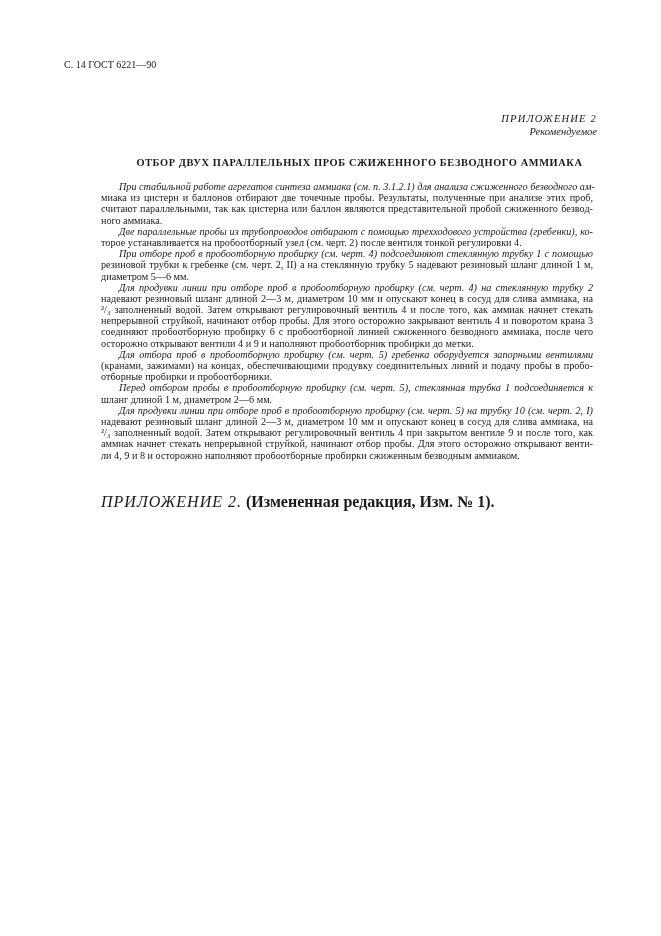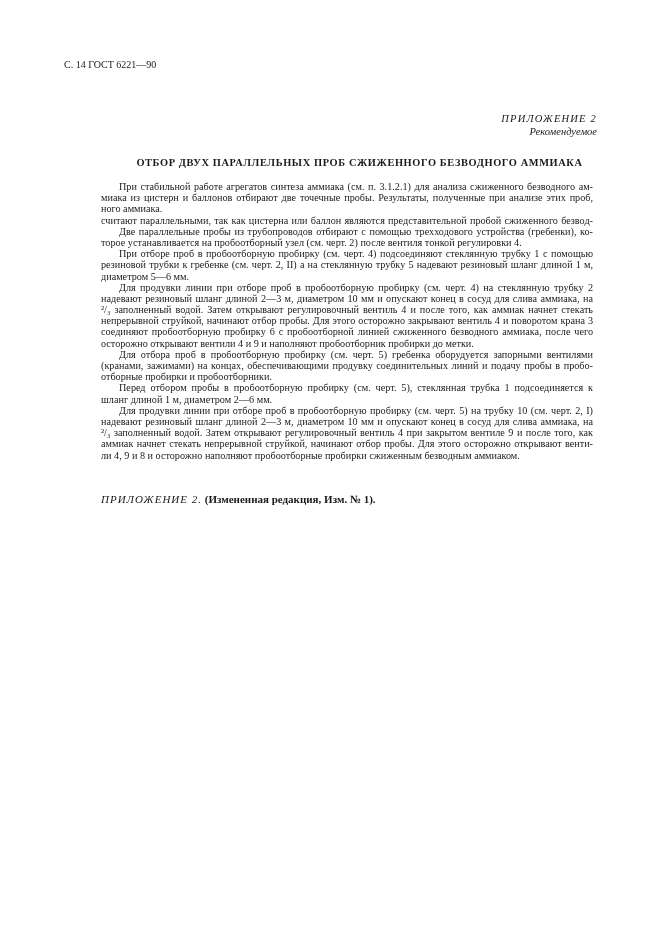--- a/index.html
+++ b/index.html
@@ -5,42 +5,42 @@
   html, body { margin:0; padding:0; background:#ffffff; }
   body { width:661px; height:936px; position:relative; overflow:hidden;
          font-family:"Liberation Serif","DejaVu Serif",serif; color:#1a1a1a; }
   .page-header { position:absolute; left:64px; top:59px; font-size:10px; font-weight:normal; }
   .appendix { position:absolute; right:64px; top:96px; text-align:right; font-style:italic; font-size:10.5px; line-height:13px; }
   .appendix .num { letter-spacing:1.2px;margin-top:16px; }
   .title { position:absolute; left:0; width:661px; top:157px; text-align:center; font-weight:bold; font-size:10.4px; letter-spacing:0.6px;padding-left:29px; }
   .body-text { position:absolute; left:101px; width:492px; top:181px; font-size:10.2px; line-height:11.2px; }
   .line { white-space:nowrap; display:block; text-align:justify; text-align-last:justify; height:11.2px; }
   .line.last { text-align-last:left; }
-  .line.indent { padding-left:18px; }
-  .footer-note { position:absolute; left:101px; top:493px; font-size:11px; }
+  .line.indent { padding-left:18px;font-style:italic; }
+  .footer-note { position:absolute; left:101px; top:493px; font-size:16px; }
   .footer-note .it { font-style:italic; letter-spacing:1px; }
   .footer-note .b { font-weight:bold; }
 </style>
 </head>
 <body>
 
 <div class="page-header">С. 14 ГОСТ 6221—90</div>
 
 <div class="appendix">
   <div class="num">ПРИЛОЖЕНИЕ 2</div>
   <div>Рекомендуемое</div>
 </div>
 
 <div class="title">ОТБОР ДВУХ ПАРАЛЛЕЛЬНЫХ ПРОБ СЖИЖЕННОГО БЕЗВОДНОГО АММИАКА</div>
 
 <div class="body-text">
   <span class="line indent">При стабильной работе агрегатов синтеза аммиака (см. п. 3.1.2.1) для анализа сжиженного безводного ам-</span>
   <span class="line">миака из цистерн и баллонов отбирают две точечные пробы. Результаты, полученные при анализе этих проб,</span>
+  <span class="line">считают параллельными, так как цистерна или баллон являются представительной пробой сжиженного безвод-</span>
   <span class="line last">ного аммиака.</span>
-  <span class="line">считают параллельными, так как цистерна или баллон являются представительной пробой сжиженного безвод-</span>
   <span class="line indent">Две параллельные пробы из трубопроводов отбирают с помощью трехходового устройства (гребенки), ко-</span>
   <span class="line last">торое устанавливается на пробоотборный узел (см. черт. 2) после вентиля тонкой регулировки 4.</span>
   <span class="line indent">При отборе проб в пробоотборную пробирку (см. черт. 4) подсоединяют стеклянную трубку 1 с помощью</span>
   <span class="line">резиновой трубки к гребенке (см. черт. 2, II) а на стеклянную трубку 5 надевают резиновый шланг длиной 1 м,</span>
   <span class="line last">диаметром 5—6 мм.</span>
   <span class="line indent">Для продувки линии при отборе проб в пробоотборную пробирку (см. черт. 4) на стеклянную трубку 2</span>
   <span class="line">надевают резиновый шланг длиной 2—3 м, диаметром 10 мм и опускают конец в сосуд для слива аммиака, на</span>
   <span class="line">²/₃ заполненный водой. Затем открывают регулировочный вентиль 4 и после того, как аммиак начнет стекать</span>
   <span class="line">непрерывной струйкой, начинают отбор пробы. Для этого осторожно закрывают вентиль 4 и поворотом крана 3</span>
   <span class="line">соединяют пробоотборную пробирку 6 с пробоотборной линией сжиженного безводного аммиака, после чего</span>

